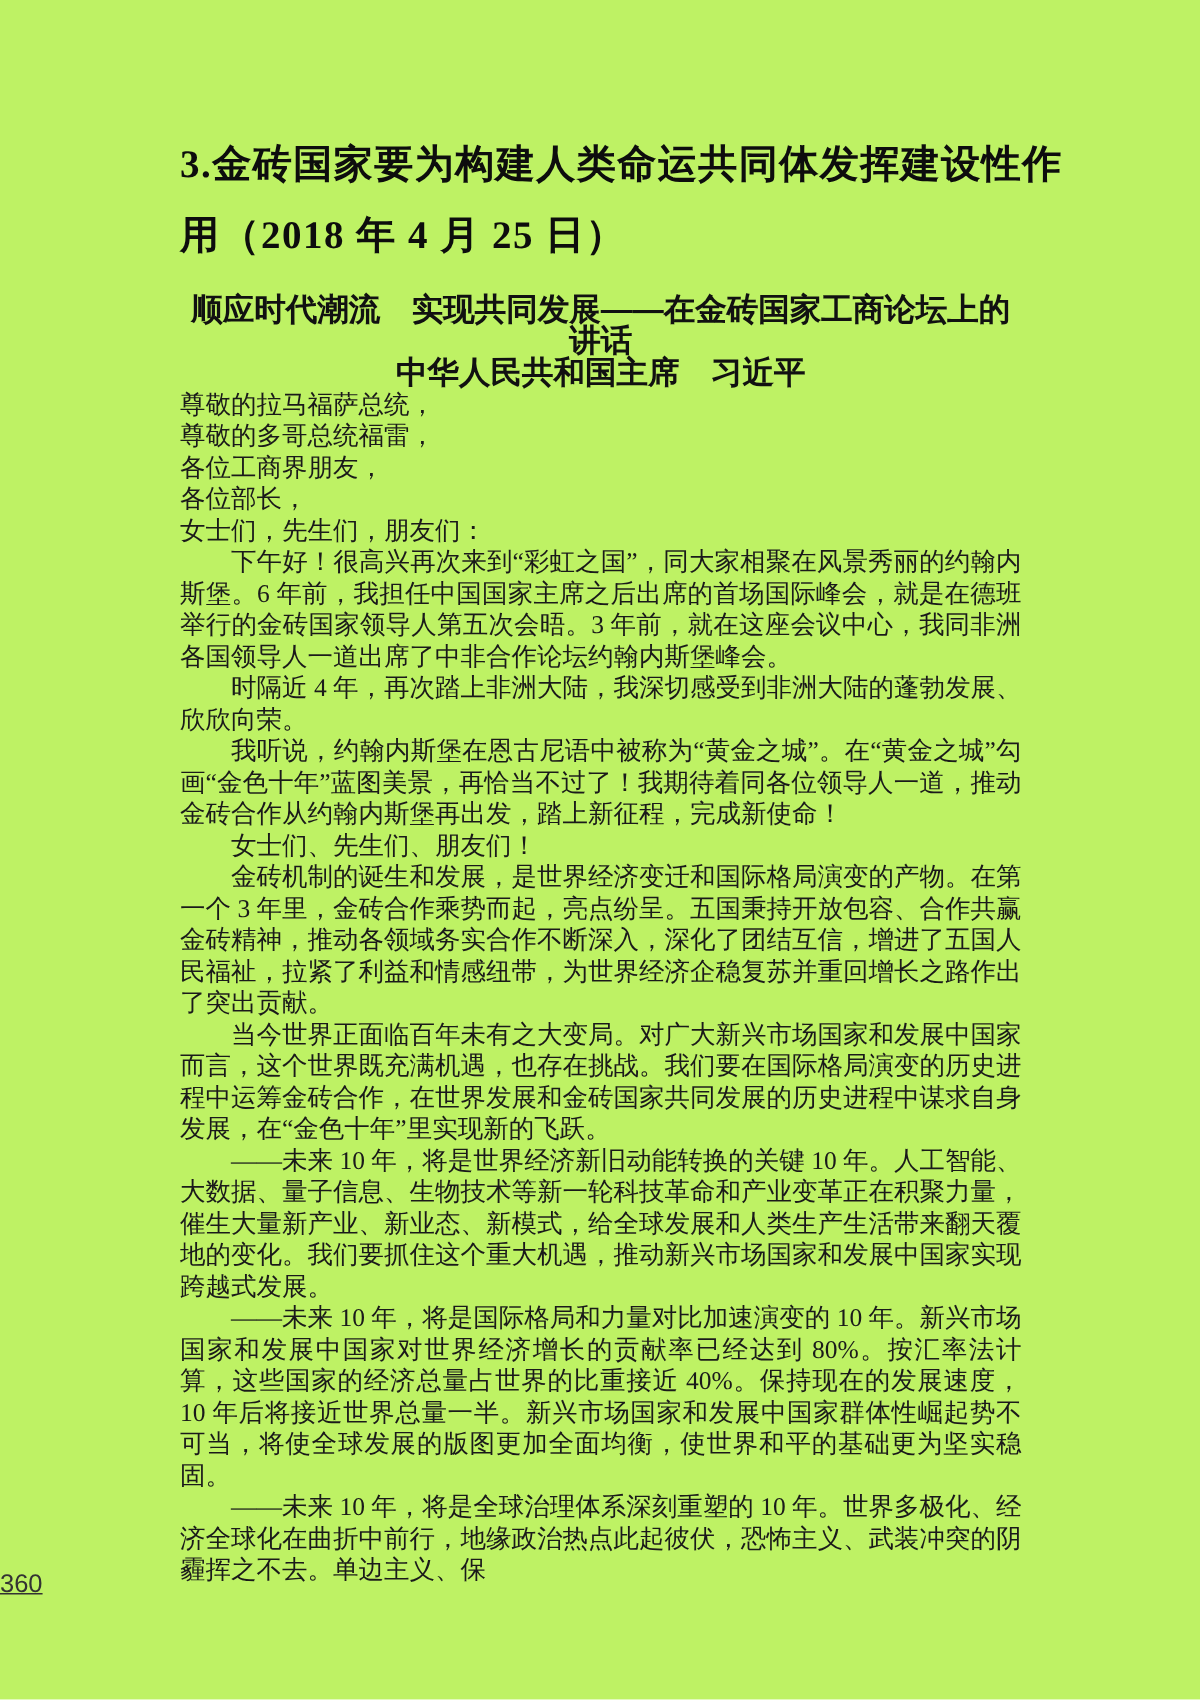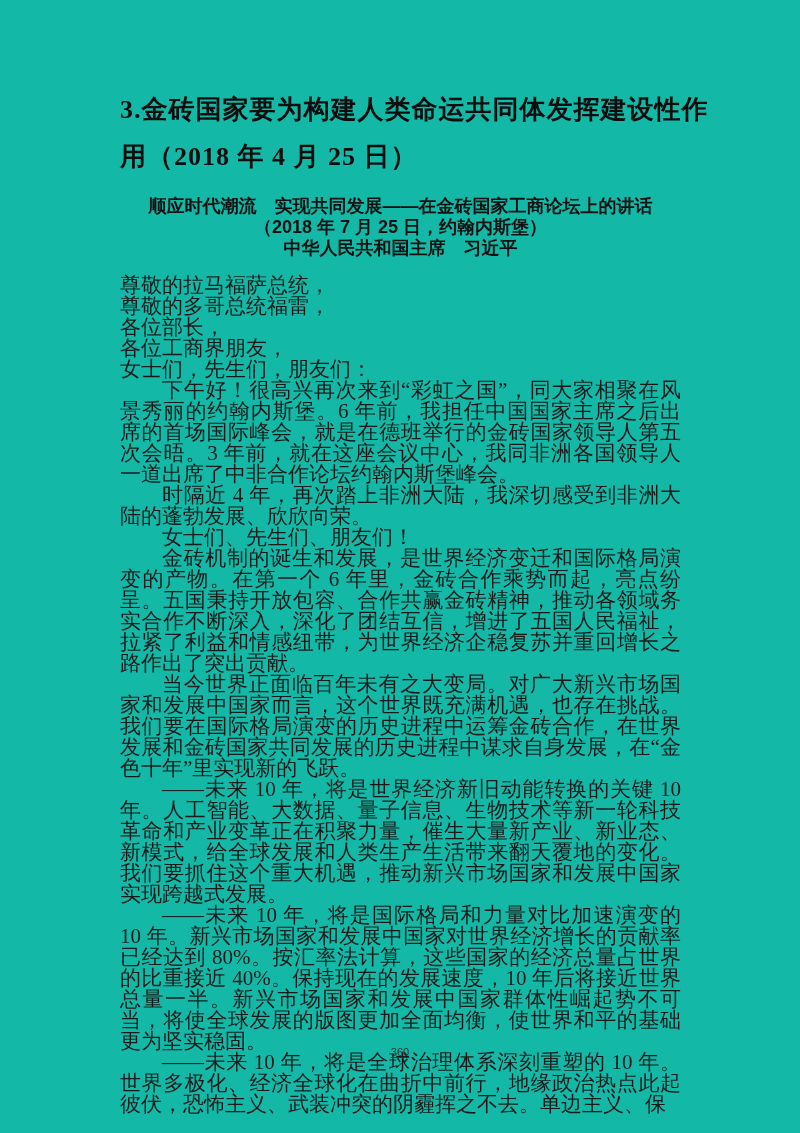--- a/index.html
+++ b/index.html
@@ -5,21 +5,21 @@
   html, body {
     margin: 0;
     padding: 0;
     background: #ffffff;
   }
   .page {
     position: relative;
     width: 800px;
     height: 1133px;
     margin: 0 auto;
-    background: #14b8a6;
+    background: #bef264;
     overflow: hidden;
     color: #161616;
     font-family: "Liberation Serif", serif;
   }
   .content {
     position: absolute;
     left: 120px;
     top: 0;
     width: 561px;
   }
@@ -30,82 +30,82 @@
     font-weight: 700;
     letter-spacing: 1px;
     color: #0d0d0d;
     font-family: "Liberation Serif", serif;
     white-space: nowrap;
   }
   .subtitle-block {
     margin-top: 16px;
     text-align: center;
     font-weight: 700;
-    font-size: 18px;
+    font-size: 21px;
     line-height: 21px;
     font-family: "Liberation Sans", sans-serif;
     color: #111111;
   }
   .body-block {
-    margin-top: 16px;
-    font-size: 21px;
+    margin-top: 0;
+    font-size: 17px;
     line-height: 21px;
     text-align: justify;
     color: #1a1a1a;
   }
   .salutation-line {
     margin: 0;
     text-indent: 0;
   }
   .body-block p.para {
     margin: 0;
     text-indent: 2em;
   }
   .page-number {
     position: absolute;
     left: 0;
     top: 1046px;
     width: 100%;
-    text-align: center;
+    text-align: left;
     font-family: "Liberation Sans", sans-serif;
-    font-size: 11px;
+    font-size: 17px;
     color: #333333;
     text-decoration: underline;
   }
 </style>
 </head>
 <body>
 
 <div class="page">
   <div class="content">
 
     <h1 class="doc-title">
       <div>3.金砖国家要为构建人类命运共同体发挥建设性作</div>
       <div>用（2018 年 4 月 25 日）</div>
     </h1>
 
     <div class="subtitle-block">
       <div>顺应时代潮流　实现共同发展——在金砖国家工商论坛上的讲话</div>
-      <div>（2018 年 7 月 25 日，约翰内斯堡）</div>
       <div>中华人民共和国主席　习近平</div>
     </div>
 
     <div class="body-block">
       <div class="salutation">
         <p class="salutation-line">尊敬的拉马福萨总统，</p>
         <p class="salutation-line">尊敬的多哥总统福雷，</p>
+        <p class="salutation-line">各位工商界朋友，</p>
         <p class="salutation-line">各位部长，</p>
-        <p class="salutation-line">各位工商界朋友，</p>
         <p class="salutation-line">女士们，先生们，朋友们：</p>
       </div>
 
       <p class="para">下午好！很高兴再次来到“彩虹之国”，同大家相聚在风景秀丽的约翰内斯堡。6 年前，我担任中国国家主席之后出席的首场国际峰会，就是在德班举行的金砖国家领导人第五次会晤。3 年前，就在这座会议中心，我同非洲各国领导人一道出席了中非合作论坛约翰内斯堡峰会。</p>
       <p class="para">时隔近 4 年，再次踏上非洲大陆，我深切感受到非洲大陆的蓬勃发展、欣欣向荣。</p>
+      <p class="para">我听说，约翰内斯堡在恩古尼语中被称为“黄金之城”。在“黄金之城”勾画“金色十年”蓝图美景，再恰当不过了！我期待着同各位领导人一道，推动金砖合作从约翰内斯堡再出发，踏上新征程，完成新使命！</p>
       <p class="para">女士们、先生们、朋友们！</p>
-      <p class="para">金砖机制的诞生和发展，是世界经济变迁和国际格局演变的产物。在第一个 6 年里，金砖合作乘势而起，亮点纷呈。五国秉持开放包容、合作共赢金砖精神，推动各领域务实合作不断深入，深化了团结互信，增进了五国人民福祉，拉紧了利益和情感纽带，为世界经济企稳复苏并重回增长之路作出了突出贡献。</p>
+      <p class="para">金砖机制的诞生和发展，是世界经济变迁和国际格局演变的产物。在第一个 3 年里，金砖合作乘势而起，亮点纷呈。五国秉持开放包容、合作共赢金砖精神，推动各领域务实合作不断深入，深化了团结互信，增进了五国人民福祉，拉紧了利益和情感纽带，为世界经济企稳复苏并重回增长之路作出了突出贡献。</p>
       <p class="para">当今世界正面临百年未有之大变局。对广大新兴市场国家和发展中国家而言，这个世界既充满机遇，也存在挑战。我们要在国际格局演变的历史进程中运筹金砖合作，在世界发展和金砖国家共同发展的历史进程中谋求自身发展，在“金色十年”里实现新的飞跃。</p>
       <p class="para">——未来 10 年，将是世界经济新旧动能转换的关键 10 年。人工智能、大数据、量子信息、生物技术等新一轮科技革命和产业变革正在积聚力量，催生大量新产业、新业态、新模式，给全球发展和人类生产生活带来翻天覆地的变化。我们要抓住这个重大机遇，推动新兴市场国家和发展中国家实现跨越式发展。</p>
       <p class="para">——未来 10 年，将是国际格局和力量对比加速演变的 10 年。新兴市场国家和发展中国家对世界经济增长的贡献率已经达到 80%。按汇率法计算，这些国家的经济总量占世界的比重接近 40%。保持现在的发展速度，10 年后将接近世界总量一半。新兴市场国家和发展中国家群体性崛起势不可当，将使全球发展的版图更加全面均衡，使世界和平的基础更为坚实稳固。</p>
       <p class="para">——未来 10 年，将是全球治理体系深刻重塑的 10 年。世界多极化、经济全球化在曲折中前行，地缘政治热点此起彼伏，恐怖主义、武装冲突的阴霾挥之不去。单边主义、保</p>
     </div>
 
   </div>
 
   <div class="page-number">360</div>
 </div>

